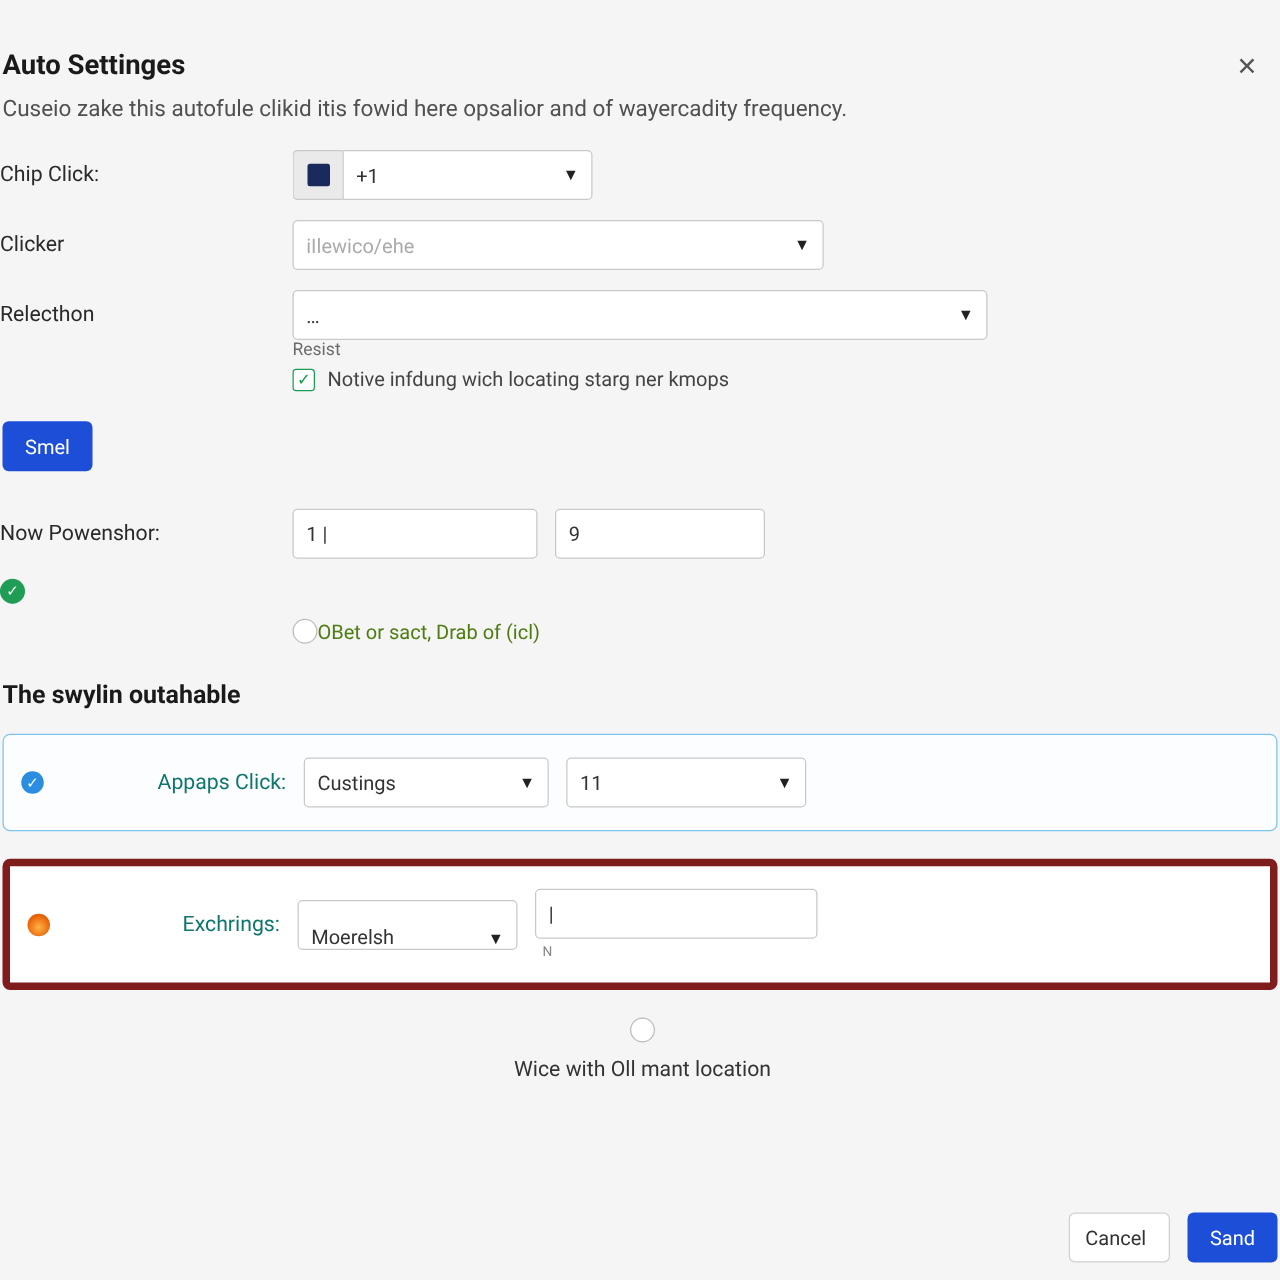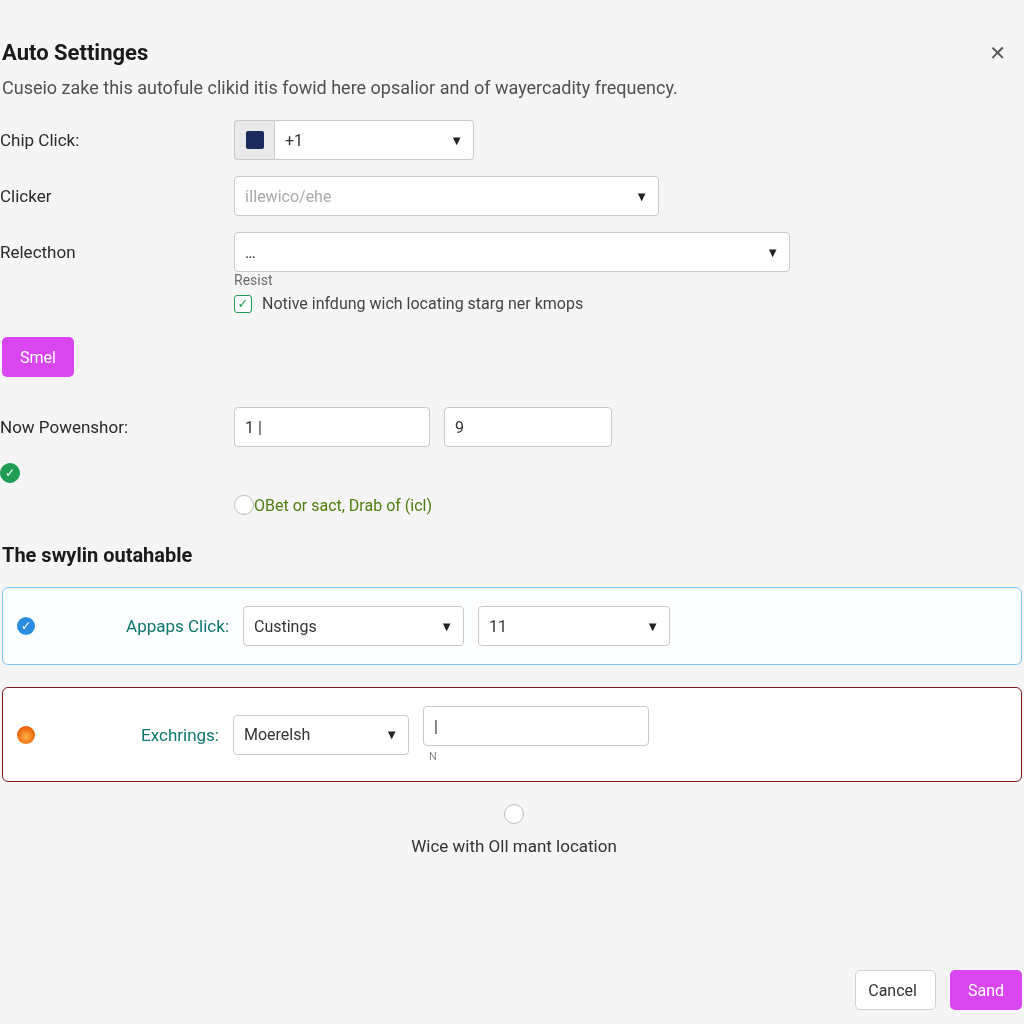--- a/index.html
+++ b/index.html
@@ -113,21 +113,21 @@
     display: inline-flex;
     align-items: center;
     justify-content: center;
     border-radius: 5px;
     font-size: 16px;
     height: 40px;
     padding: 0 18px;
     cursor: pointer;
   }
   .btn-primary {
-    background: #d946ef;
+    background: #1d4ed8;
     color: #fff;
   }
   .btn-secondary {
     background: #fff;
     color: #333;
     border: 1px solid #d0d0d0;
     padding-left: 12px;
   }
   .radio {
     width: 20px;
@@ -166,21 +166,21 @@
     color: #4d7c0f;
     font-size: 16px;
   }
   .section-title {
     font-size: 20px;
     font-weight: 700;
     color: #1a1a1a;
     margin: 28px 0 20px 2px;
   }
   .panel {
-    border: 1px solid #7f1d1d;
+    border: 6px solid #7f1d1d;
     border-radius: 6px;
     background: #fff;
     padding: 18px 14px;
     margin: 0 2px 22px 2px;
   }
   .panel.selected {
     border: 1.5px solid #7cc4f0;
     background: #fbfdff;
   }
   .panel-row {
@@ -292,36 +292,36 @@
   <div class="radio"></div>
   <span>OBet or sact, Drab of (icl)</span>
 </div>
 
 <div class="section-title">The swylin outahable</div>
 
 <div class="panel selected">
   <div class="panel-row">
     <div class="radio blue-check">✓</div>
     <div class="plabel">Appaps Click:</div>
-    <div class="selectish" style="width:221px;">
+    <div class="selectish" style="width:196px;">
       <span>Custings</span>
       <span class="chev">▼</span>
     </div>
     <div class="selectish" style="width:192px;">
       <span>11</span>
       <span class="chev">▼</span>
     </div>
   </div>
 </div>
 
 <div class="panel">
   <div class="panel-row">
     <div class="flame-icon"></div>
     <div class="plabel" style="min-width:170px;">Exchrings:</div>
-    <div class="selectish" style="width:176px;">
+    <div class="selectish" style="width:176px;align-items:flex-end;">
       <span>Moerelsh</span>
       <span class="chev">▼</span>
     </div>
     <div style="display:flex;flex-direction:column;">
       <div class="inputish" style="width:226px;">
         <span>|</span>
       </div>
       <div class="tiny-hint">N</div>
     </div>
   </div>

